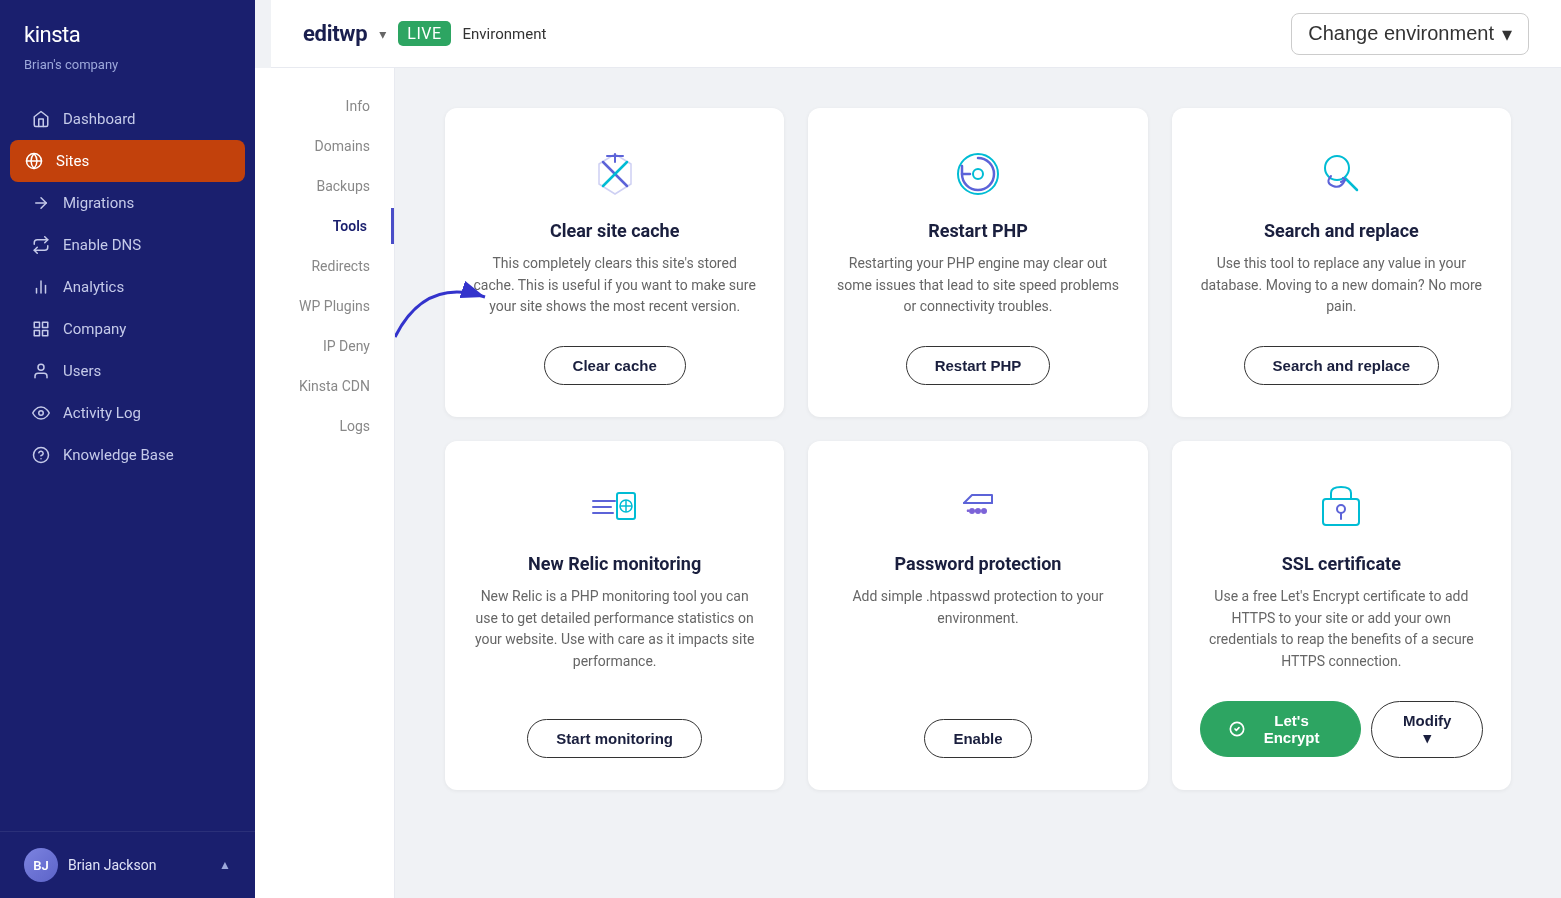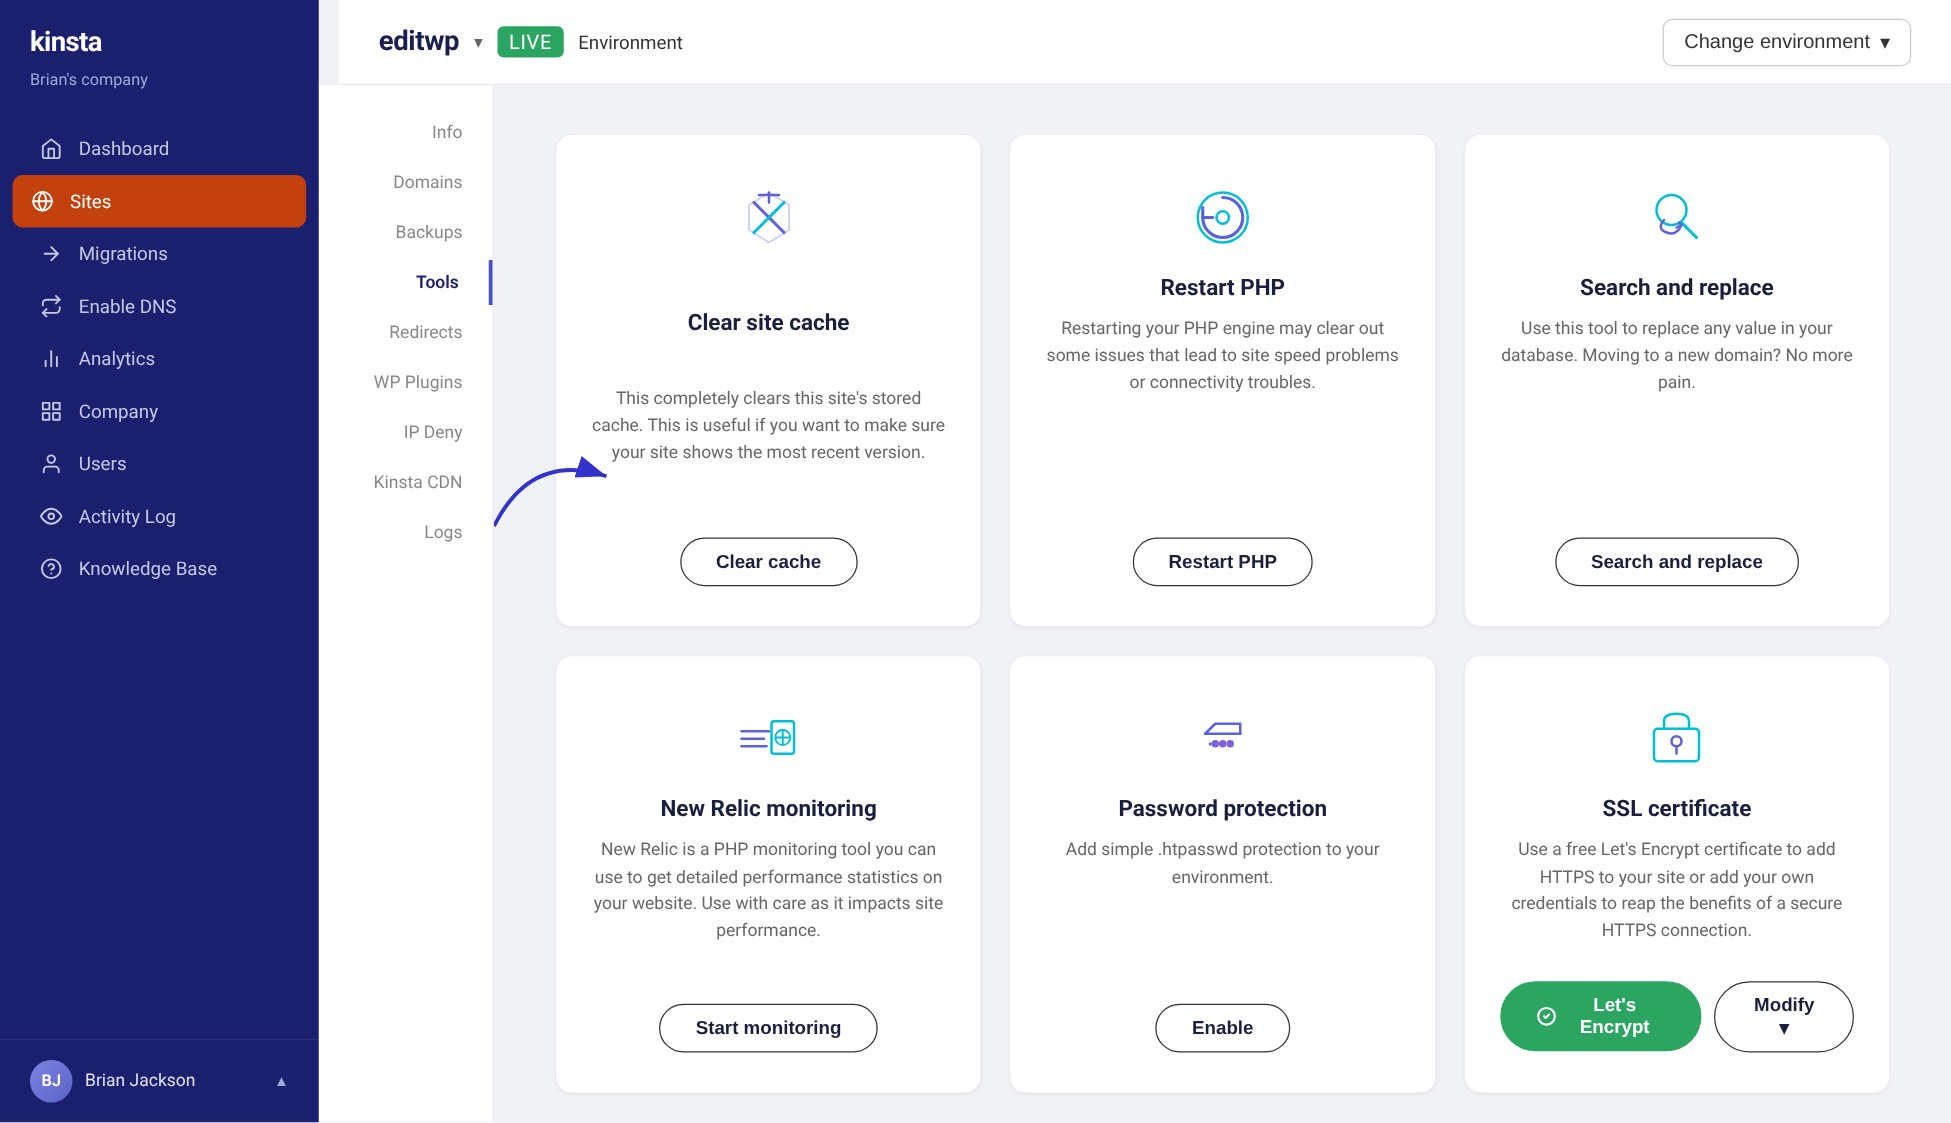--- a/index.html
+++ b/index.html
@@ -13,21 +13,21 @@
       color: #fff;
       display: flex;
       flex-direction: column;
       height: 100%;
     }
     .sidebar-logo {
       padding: 22px 24px 8px;
     }
     .sidebar-logo .logo-text {
       font-size: 22px;
-      font-weight: 700;
+      font-weight: 400;
       color: #fff;
       letter-spacing: -0.5px;
     }
     .sidebar-company {
       padding: 2px 24px 18px;
       font-size: 13px;
       color: #9da8db;
     }
     .sidebar-nav {
       flex: 1;
@@ -124,21 +124,21 @@
     .env-label {
       font-size: 15px;
       color: #333;
     }
     .topbar-spacer { flex: 1; }
     .change-env-btn {
       border: 1.5px solid #ccc;
       border-radius: 8px;
       background: #fff;
       padding: 8px 16px;
-      font-size: 16px;
+      font-size: 20px;
       color: #333;
       cursor: pointer;
       display: flex;
       align-items: center;
       gap: 8px;
       text-align: center;
     }
 
     
     .content {
@@ -388,21 +388,21 @@
       <div class="left-nav-item">Redirects</div>
       <div class="left-nav-item">WP Plugins</div>
       <div class="left-nav-item">IP Deny</div>
       <div class="left-nav-item">Kinsta CDN</div>
       <div class="left-nav-item">Logs</div>
     </div>
 
     <div class="tools-area">
       <div class="tools-grid">
 
-        <div class="tool-card" style="position:relative;gap:28px;">
+        <div class="tool-card" style="position:relative;">
           <div class="tool-icon">
             <svg width="56" height="56" viewBox="0 0 56 56" fill="none">
               <path d="M28 8 L44 18 L44 38 L28 48 L12 38 L12 18 Z" stroke="#5c63d8" stroke-width="1.5" fill="none" opacity="0.3"></path>
               <line x1="16" y1="16" x2="40" y2="40" stroke="#5c63d8" stroke-width="2.5" stroke-linecap="round"></line>
               <line x1="40" y1="16" x2="16" y2="40" stroke="#00bcd4" stroke-width="2.5" stroke-linecap="round"></line>
               <path d="M20 10 L36 10 M28 8 L28 16" stroke="#5c63d8" stroke-width="2" stroke-linecap="round"></path>
             </svg>
           </div>
           <div class="tool-title">Clear site cache</div>
           <div class="tool-desc">This completely clears this site's stored cache. This is useful if you want to make sure your site shows the most recent version.</div>

